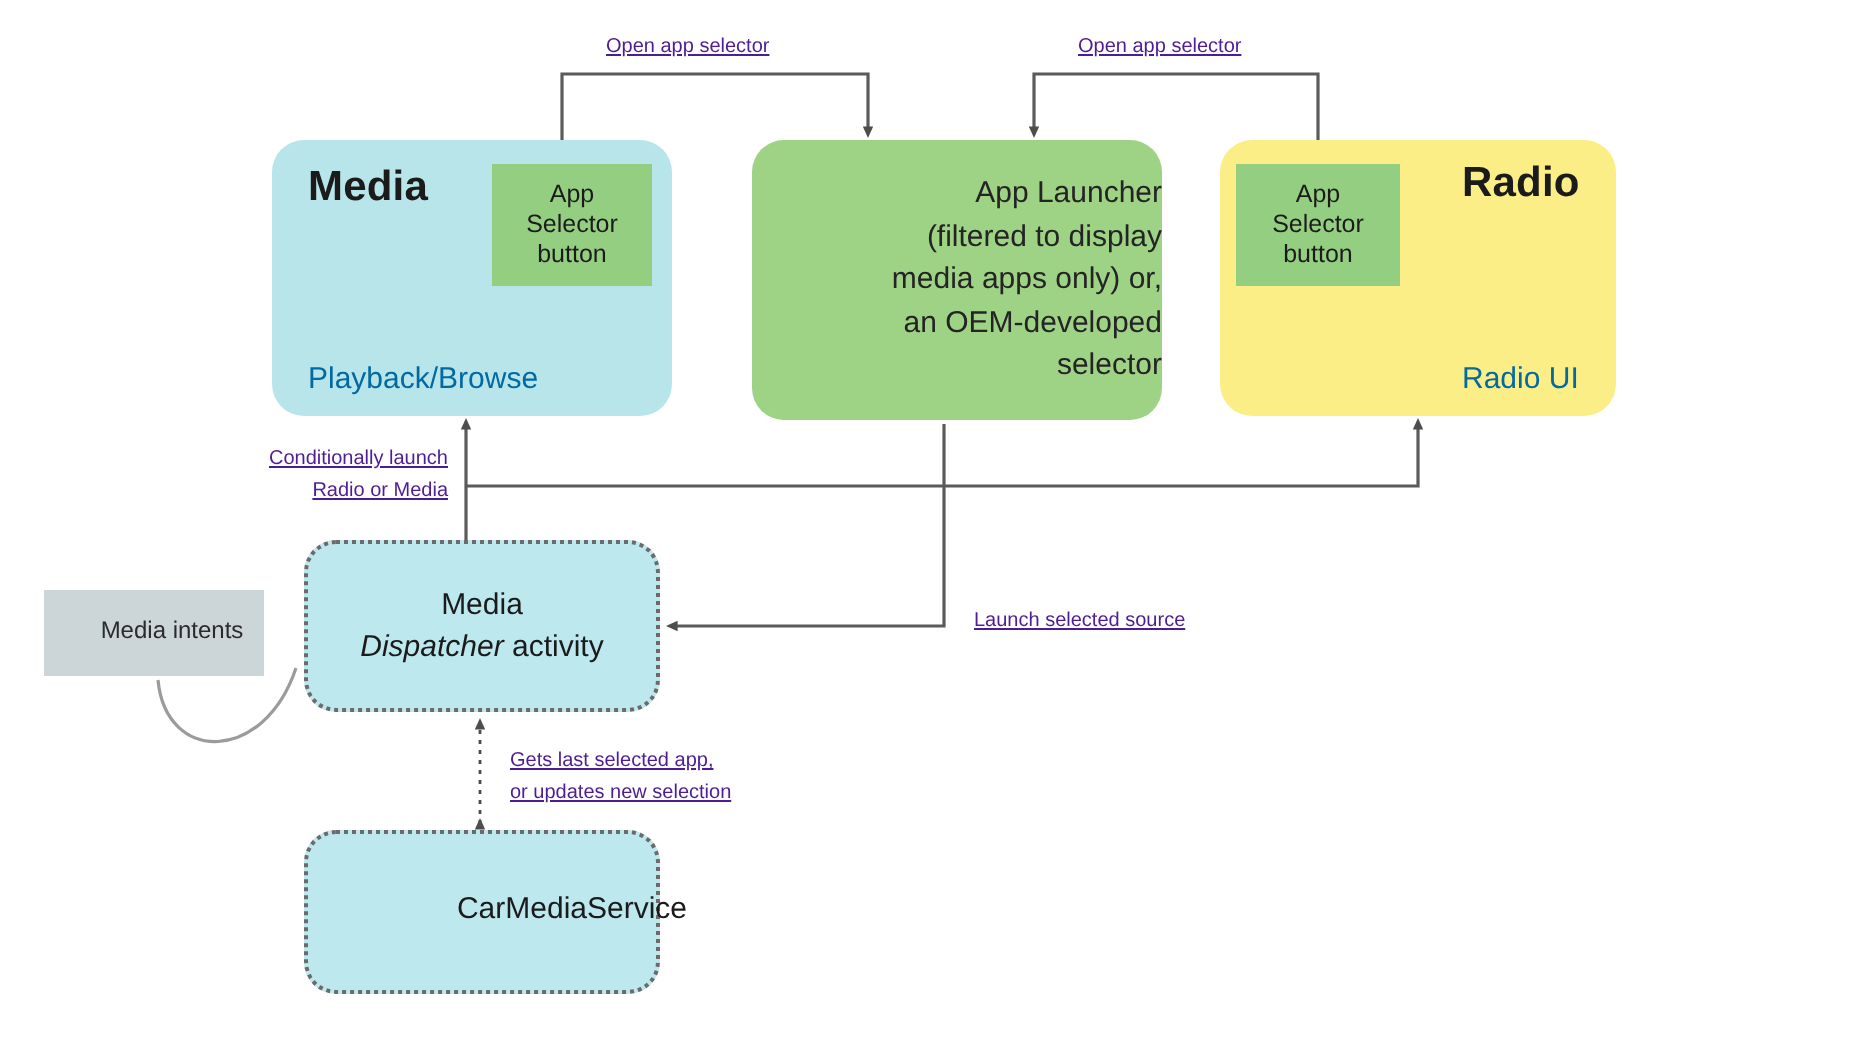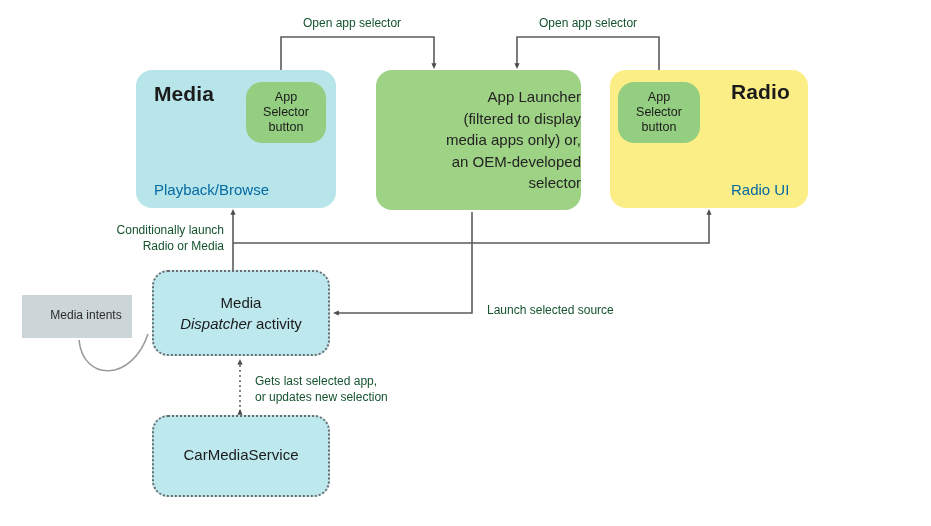--- a/index.html
+++ b/index.html
@@ -82,21 +82,21 @@
     height: 43px;
     background: #ccd6d9;
     border-radius: 0;
   }
 
   
   .selector-btn {
     position: absolute;
     box-sizing: border-box;
     background: #94ce81;
-    border-radius: 16px;
+    border-radius: 0;
     display: flex;
     align-items: center;
     justify-content: center;
     text-align: center;
     font-size: 12.5px;
     line-height: 15px;
     color: #1b1b1b;
   }
   .btn-media {
     left: 246px;
@@ -154,39 +154,41 @@
   .dispatcher-text .em { font-style: italic; }
 
   .carmedia-text {
     position: absolute;
     left: 152px;
     top: 446px;
     width: 178px;
     text-align: center;
     font-size: 15px;
     color: #1b1b1b;
+    padding-left: 45px;
   }
 
   .intents-text {
     position: absolute;
     left: 22px;
     top: 308px;
     width: 128px;
     text-align: center;
     font-size: 12px;
     color: #2b2b2b;
   }
 
   
   .edge-label {
     position: absolute;
-    font-size: 12px;
+    font-size: 10px;
     line-height: 15px;
-    color: #14532d;
+    color: #4c1d95;
     white-space: pre-line;
+    text-decoration: underline;
   }
   .lbl-open-left  { left: 303px; top: 16px; }
   .lbl-open-right { left: 539px; top: 16px; }
   .lbl-cond {
     left: 100px;
     top: 222px;
     width: 124px;
     text-align: right;
     line-height: 16px;
   }

